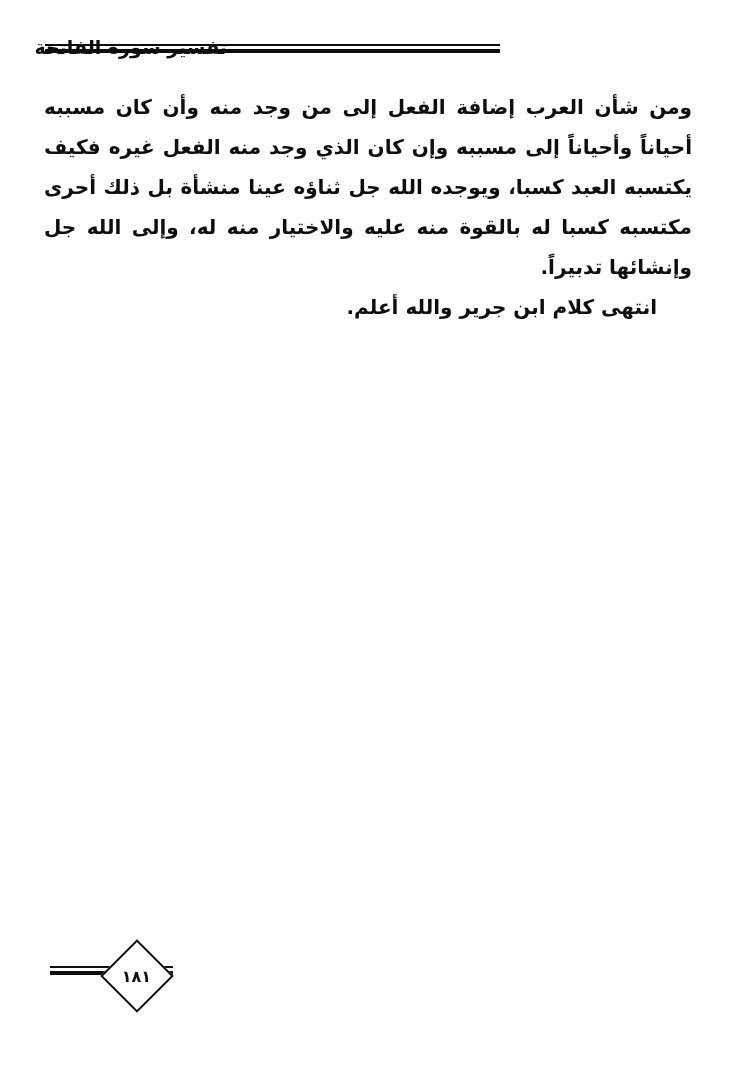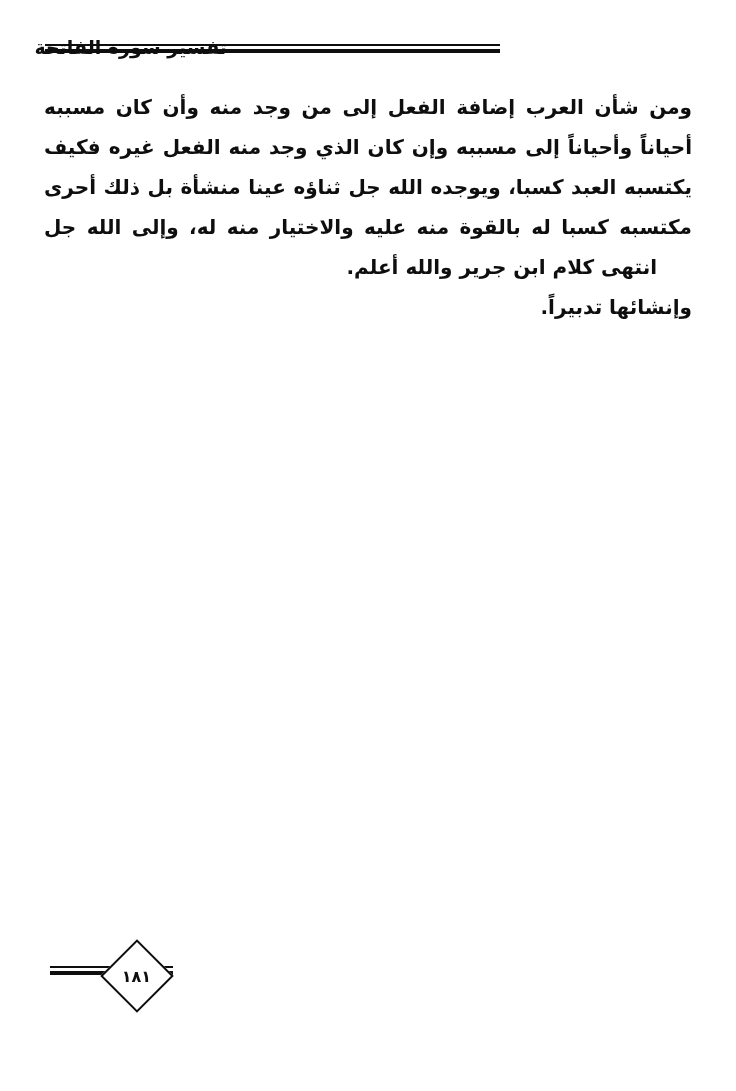--- a/index.html
+++ b/index.html
@@ -92,22 +92,22 @@
     <span class="rule header-rule-short"></span>
     <h1 class="header-title">تفسير سورة الفاتحة</h1>
     <span class="rule header-rule-long"></span>
   </header>
 
   <main class="text-block">
     <p class="line justified">ومن شأن العرب إضافة الفعل إلى من وجد منه وأن كان مسببه غير الذي وجد منه</p>
     <p class="line justified">أحياناً وأحياناً إلى مسببه وإن كان الذي وجد منه الفعل غيره فكيف بالفعل الــذي</p>
     <p class="line justified">يكتسبه العبد كسبا، ويوجده الله جل ثناؤه عينا منشأة بل ذلك أحرى أن يضاف إلى</p>
     <p class="line justified">مكتسبه كسبا له بالقوة منه عليه والاختيار منه له، وإلى الله جل ثناؤه باجياد عينــه</p>
+    <p class="line">وإنشائها تدبيراً.</p>
     <p class="line indented">انتهى كلام ابن جرير والله أعلم.</p>
-    <p class="line">وإنشائها تدبيراً.</p>
   </main>
 
   <footer>
     <span class="rule footer-rule-short"></span>
     <div class="page-number-diamond">
       <span class="page-number">١٨١</span>
     </div>
     <span class="rule footer-rule-long"></span>
   </footer>
 

